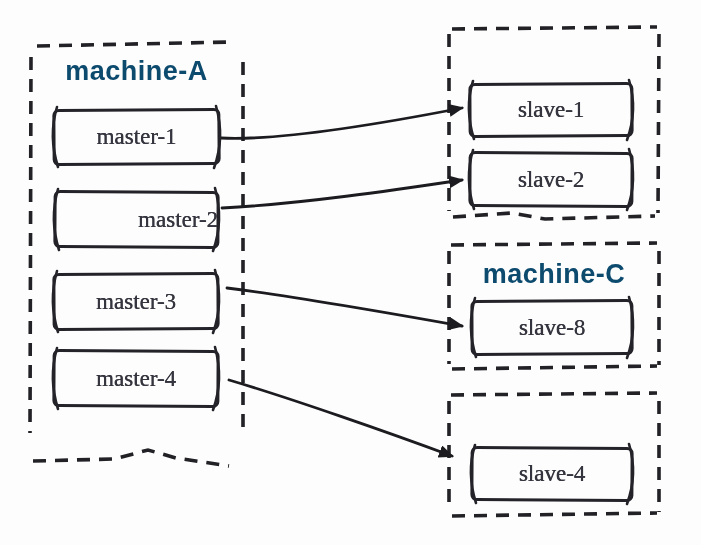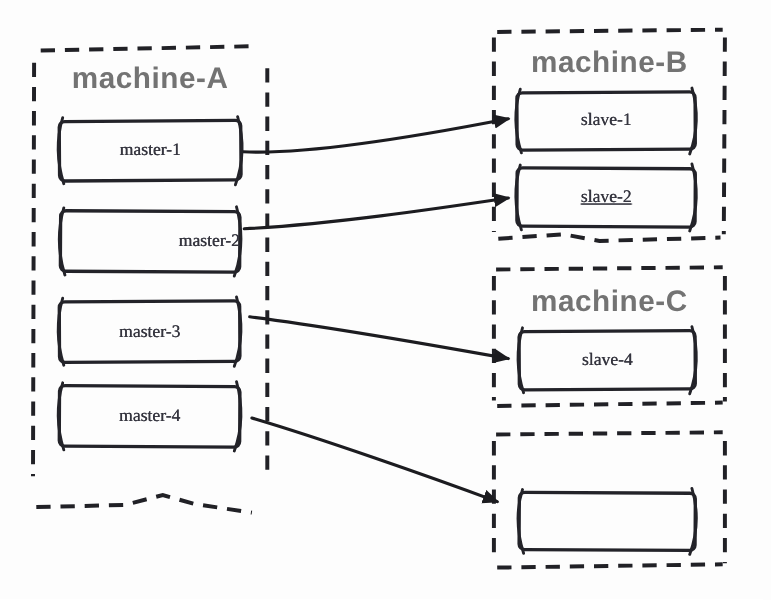--- a/index.html
+++ b/index.html
@@ -10,43 +10,43 @@
     overflow:hidden;
     font-family:"Liberation Sans", sans-serif;
   }
   .canvas svg{position:absolute;left:0;top:0;}
   .machine-title{
     position:absolute;
     text-align:center;
     font-family:"Liberation Sans", sans-serif;
     font-weight:bold;
     font-size:27px;
-    color:#737373;
+    color:#0c4a6e;
     letter-spacing:0.5px;
     white-space:nowrap;
   }
   .node-label{
     position:absolute;
     text-align:center;
     font-family:"Liberation Serif", serif;
-    font-size:16px;
+    font-size:23px;
     color:#35353f;
     text-shadow:0.35px 0 0 #35353f;
     white-space:nowrap;
   }
   .t-a{left:30px;top:56px;width:213px;}
   .t-b{left:449px;top:41px;width:210px;}
   .t-c{left:449px;top:259px;width:210px;text-align:center;}
   .t-d{left:449px;top:407px;width:210px;}
   .n-m1{left:54px;top:110px;width:165px;height:54px;line-height:54px;}
   .n-m2{left:55px;top:192px;width:163px;height:55px;line-height:55px;text-align:right;}
   .n-m3{left:54px;top:274px;width:164px;height:45px;line-height:55px;}
   .n-m4{left:54px;top:351px;width:164px;height:69px;line-height:55px;}
   .n-s1{left:470px;top:84px;width:162px;height:52px;line-height:52px;}
-  .n-s2{left:470px;top:153px;width:162px;height:53px;line-height:53px;text-decoration:underline;}
+  .n-s2{left:470px;top:153px;width:162px;height:53px;line-height:53px;}
   .n-s3{left:472px;top:301px;width:160px;height:53px;line-height:53px;}
   .n-s4{left:472px;top:448px;width:160px;height:52px;line-height:52px;}
 </style>
 </head>
 <body>
 
 <div class="canvas">
 
   <svg width="701" height="545" viewBox="0 0 701 545">
     <defs>
@@ -114,24 +114,24 @@
       <path d="M 473 150 C 467 170 468 190 474 209"></path>
       <path d="M 629 149 C 635 170 634 191 627 210"></path>
       <path d="M 475 298 C 469 318 470 338 476 357"></path>
       <path d="M 629 297 C 635 318 634 339 627 358"></path>
       <path d="M 475 445 C 469 464 470 484 476 503"></path>
       <path d="M 629 444 C 635 464 634 485 627 504"></path>
     </g>
   </svg>
 
   <div class="machine-title t-a">machine-A</div>
-  <div class="machine-title t-b">machine-B</div>
   <div class="machine-title t-c">machine-C</div>
 
   <div class="node-label n-m1">master-1</div>
   <div class="node-label n-m2">master-2</div>
   <div class="node-label n-m3">master-3</div>
   <div class="node-label n-m4">master-4</div>
   <div class="node-label n-s1">slave-1</div>
   <div class="node-label n-s2">slave-2</div>
-  <div class="node-label n-s3">slave-4</div>
+  <div class="node-label n-s3">slave-8</div>
+  <div class="node-label n-s4">slave-4</div>
 
 </div>
 
 </body></html>

